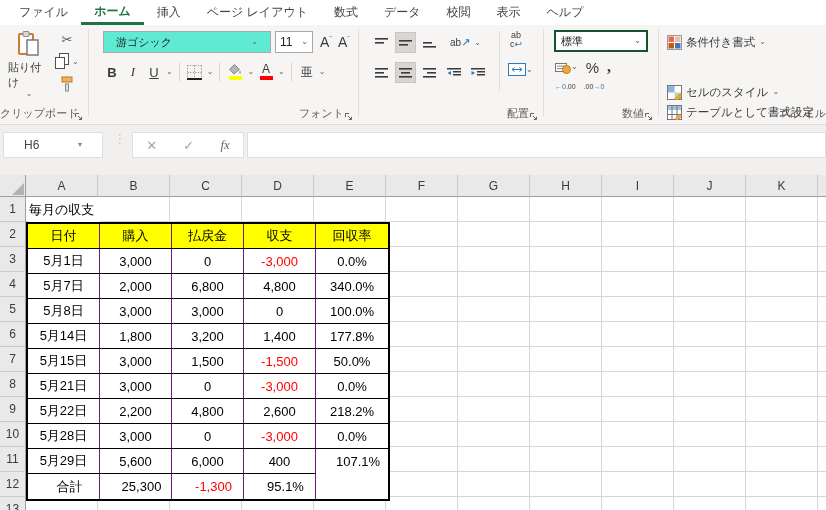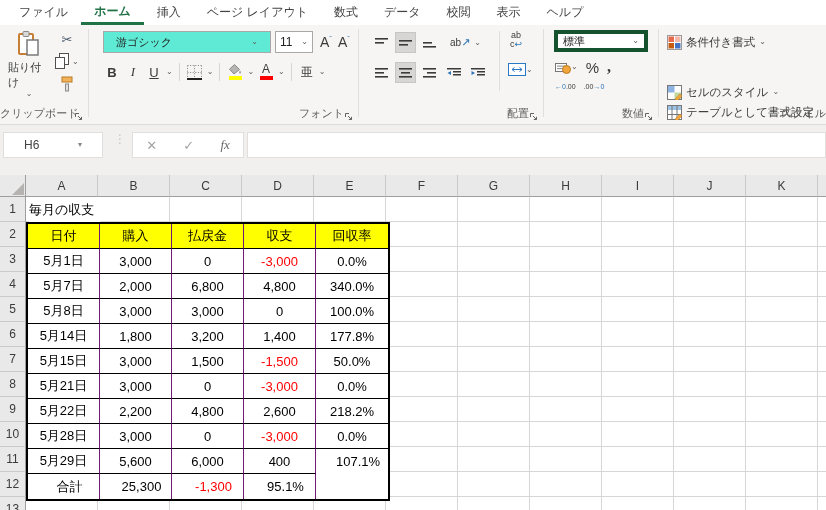--- a/index.html
+++ b/index.html
@@ -41,21 +41,21 @@
   .colorbar .bar { width:13px; height:4px; margin-top:1px; }
   .vline { width:1px; height:18px; background:#d8d6d4; margin:0 3px; }
 
   
   .al-row { position:absolute; left:12px; display:flex; gap:3px; align-items:center; }
   .al-btn { width:21px; height:21px; }
   .al-right-col { position:absolute; left:146px; top:0; height:72px; }
   .al-divider { position:absolute; left:140px; top:6px; height:60px; width:1px; background:#e1dfdd; }
 
   
-  .numfmt-box { position:absolute; left:10px; top:5px; width:94px; height:22px; background:#fff; border:4px solid #14532d; display:flex; align-items:center; padding:0 5px; font-size:11px; color:#222; }
+  .numfmt-box { position:absolute; left:10px; top:5px; width:94px; height:22px; background:#fff; border:2px solid #14532d; display:flex; align-items:center; padding:0 5px; font-size:11px; color:#222; }
   .numfmt-box .caret { margin-left:auto; }
   .num-row2 { position:absolute; left:10px; top:32px; display:flex; align-items:center; gap:6px; }
   .num-row3 { position:absolute; left:10px; top:57px; display:flex; align-items:center; gap:6px; }
   .decbtn { font-size:7px; line-height:1.1; color:#3b3b3b; text-align:center; }
   .decbtn .b { color:#2e75b6; }
 
   
   .style-btn { position:absolute; left:8px; height:22px; display:flex; align-items:center; gap:4px; font-size:11.5px; color:#3b3b3b; white-space:nowrap; }
 
   

